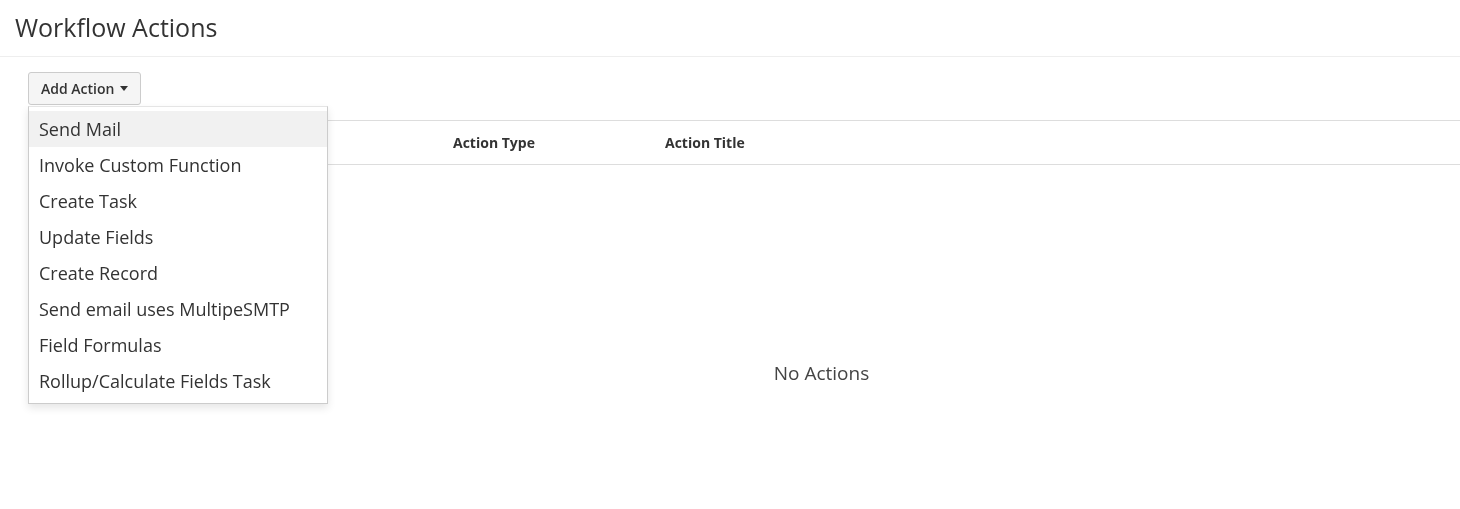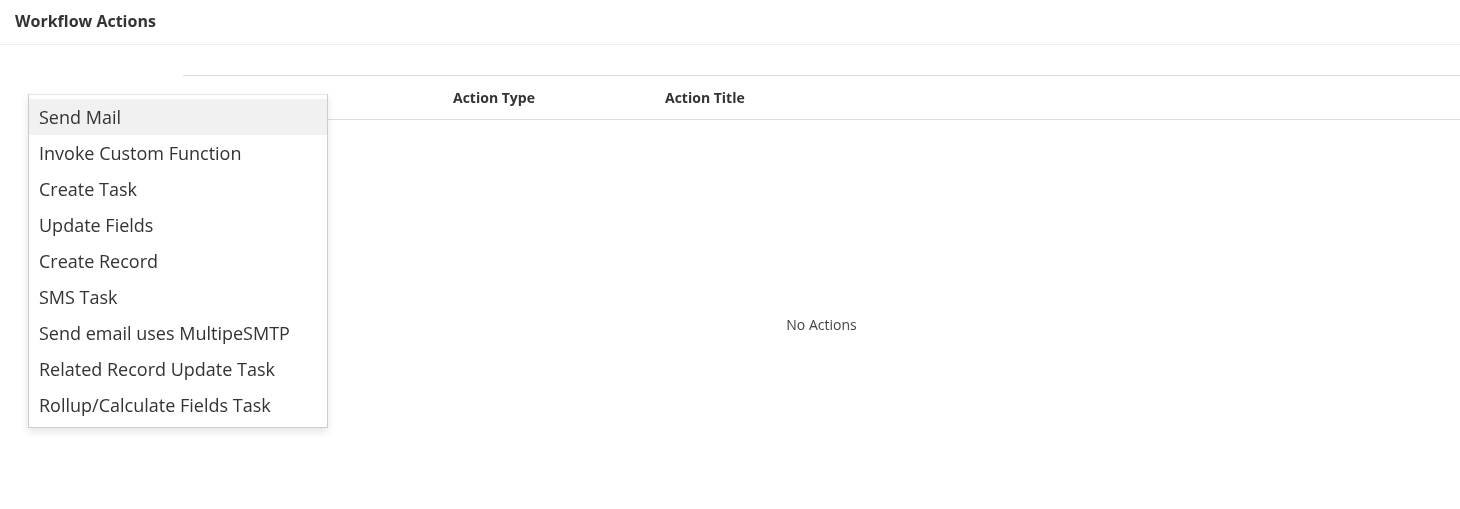--- a/index.html
+++ b/index.html
@@ -9,22 +9,22 @@
     }
     body {
       font-family: "Open Sans", "Helvetica Neue", Helvetica, Arial, sans-serif;
       font-size: 14px;
       color: #333;
       background: #fff;
       width: 1460px;
       height: 509px;
     }
     .page-header {
-      font-size: 16px;
-      font-weight: 700;
+      font-size: 25px;
+      font-weight: 400;
       color: #333;
       padding: 10px 15px 12px 15px;
       border-bottom: 1px solid #eee;
     }
     .toolbar {
       padding: 15px 15px 15px 28px;
       position: relative;
     }
     .btn {
       display: inline-flex;
@@ -91,42 +91,45 @@
     .th-1 {
       width: 470px;
       padding-left: 270px;
     }
     .th-2 {
       flex: 1;
       padding-left: 12px;
     }
     .empty-message {
       text-align: center;
-      font-size: 14px;
+      font-size: 19px;
       color: #444;
       padding-top: 195px;
       margin-left: 183px;
     }
   </style>
 </head>
 <body>
 
 <h1 class="page-header">Workflow Actions</h1>
 
 <div class="toolbar">
+  <button class="btn">
+    <span>Add Action</span>
+    <span class="caret"></span>
+  </button>
 
   <div class="dropdown-menu">
     <div class="dropdown-item hovered">Send Mail</div>
     <div class="dropdown-item">Invoke Custom Function</div>
     <div class="dropdown-item">Create Task</div>
     <div class="dropdown-item">Update Fields</div>
     <div class="dropdown-item">Create Record</div>
-    <div class="dropdown-item">SMS Task</div>
     <div class="dropdown-item">Send email uses MultipeSMTP</div>
-    <div class="dropdown-item">Related Record Update Task</div>
+    <div class="dropdown-item">Field Formulas</div>
     <div class="dropdown-item">Rollup/Calculate Fields Task</div>
   </div>
 </div>
 
 <div class="table-area">
   <div class="table-header">
     <div class="table-header-cell th-1">Action Type</div>
     <div class="table-header-cell th-2">Action Title</div>
   </div>
   <div class="empty-message">No Actions</div>

